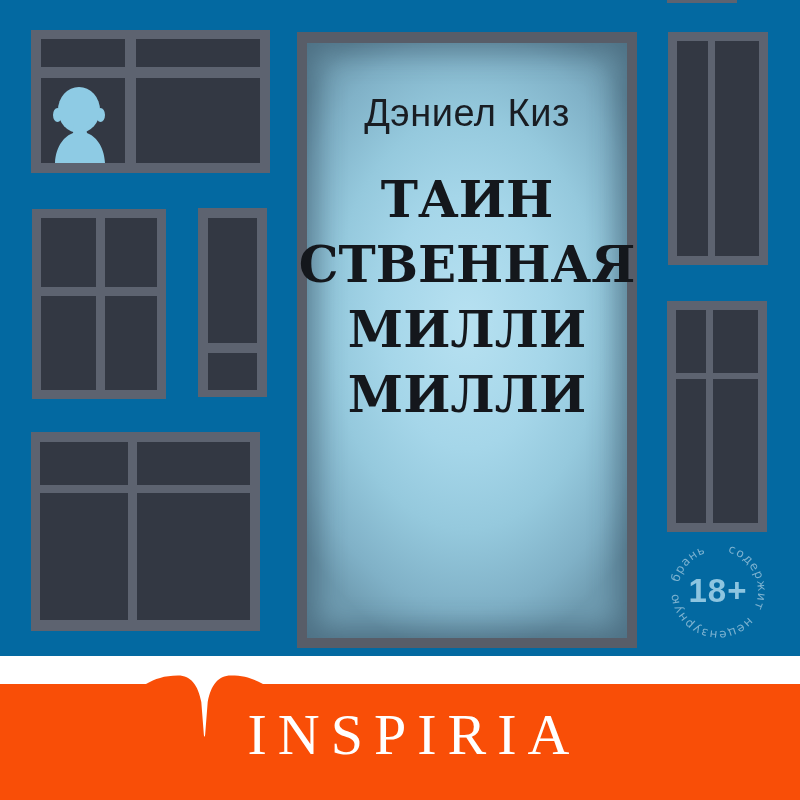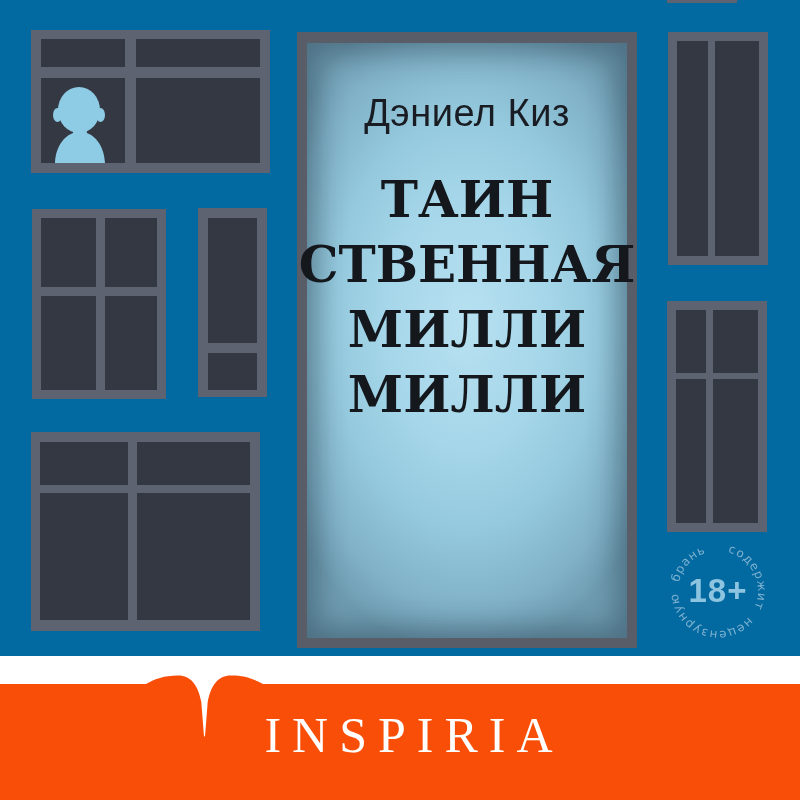--- a/index.html
+++ b/index.html
@@ -31,21 +31,21 @@
   }
   .title div{white-space:nowrap;}
   
   .badge{position:absolute;left:653px;top:526px;width:130px;height:130px;}
   .badge-ring{fill:#7cb2d0;font-family:"DejaVu Sans",sans-serif;font-size:12px;letter-spacing:1px;word-spacing:5px;}
   .badge-num{fill:#8dc5e0;font-family:"Liberation Sans",sans-serif;font-size:33px;font-weight:bold;letter-spacing:1px;}
   
   .band{position:absolute;left:0;top:650px;width:800px;height:150px;}
   .inspiria{
     position:absolute;left:0;right:0;top:706px;text-align:center;
-    font-family:"Liberation Serif",serif;font-size:50px;line-height:58px;
+    font-family:"Liberation Serif",serif;font-size:58px;line-height:58px;
     color:#ffffff;letter-spacing:11px;padding-left:28px;white-space:nowrap;
   }
 </style>
 </head>
 <body>
 
 <div class="stage">
 
   <div class="frame" style="left:31px;top:30px;width:239px;height:143px;">
     <div class="pane" style="left:10px;top:9px;width:84px;height:28px;"></div>

